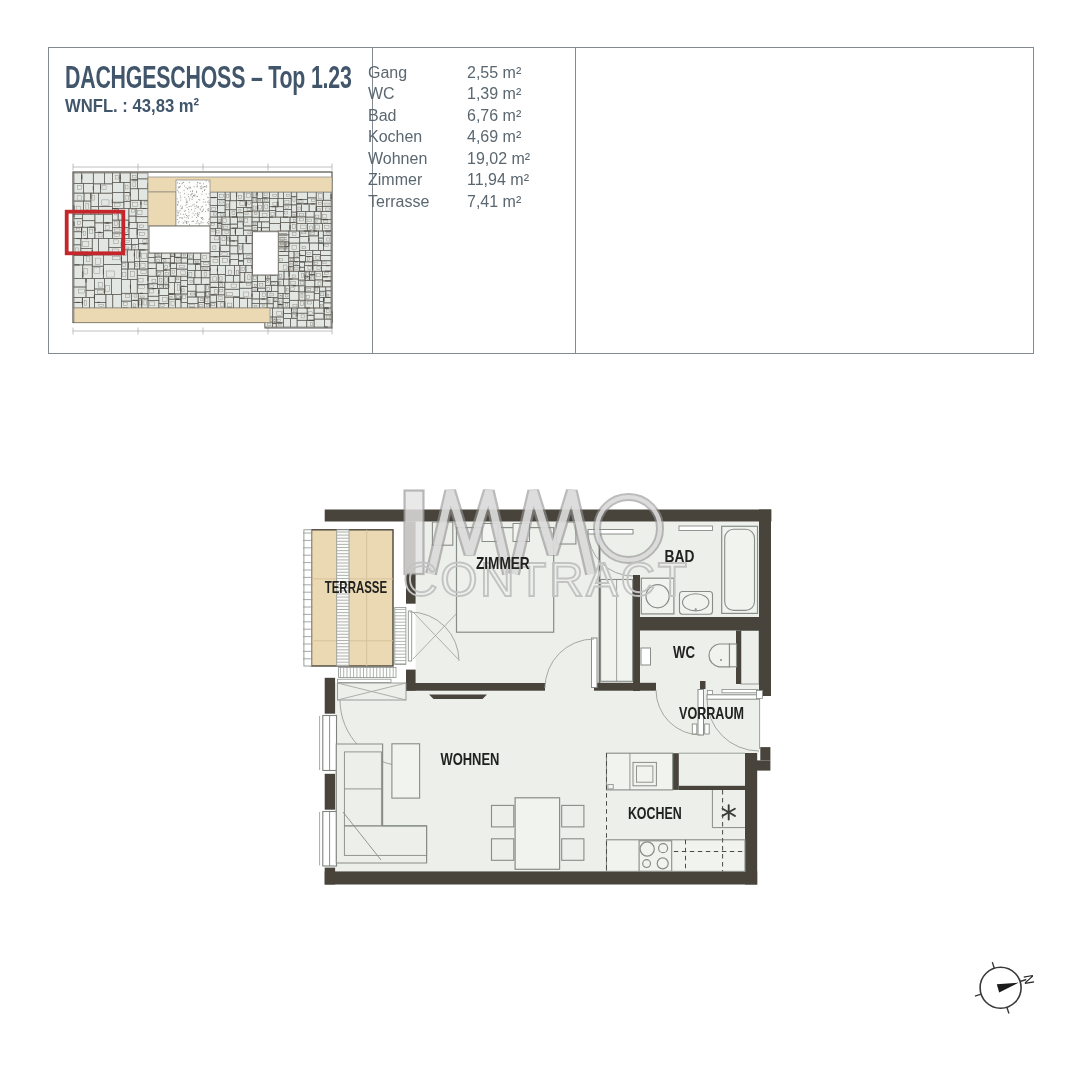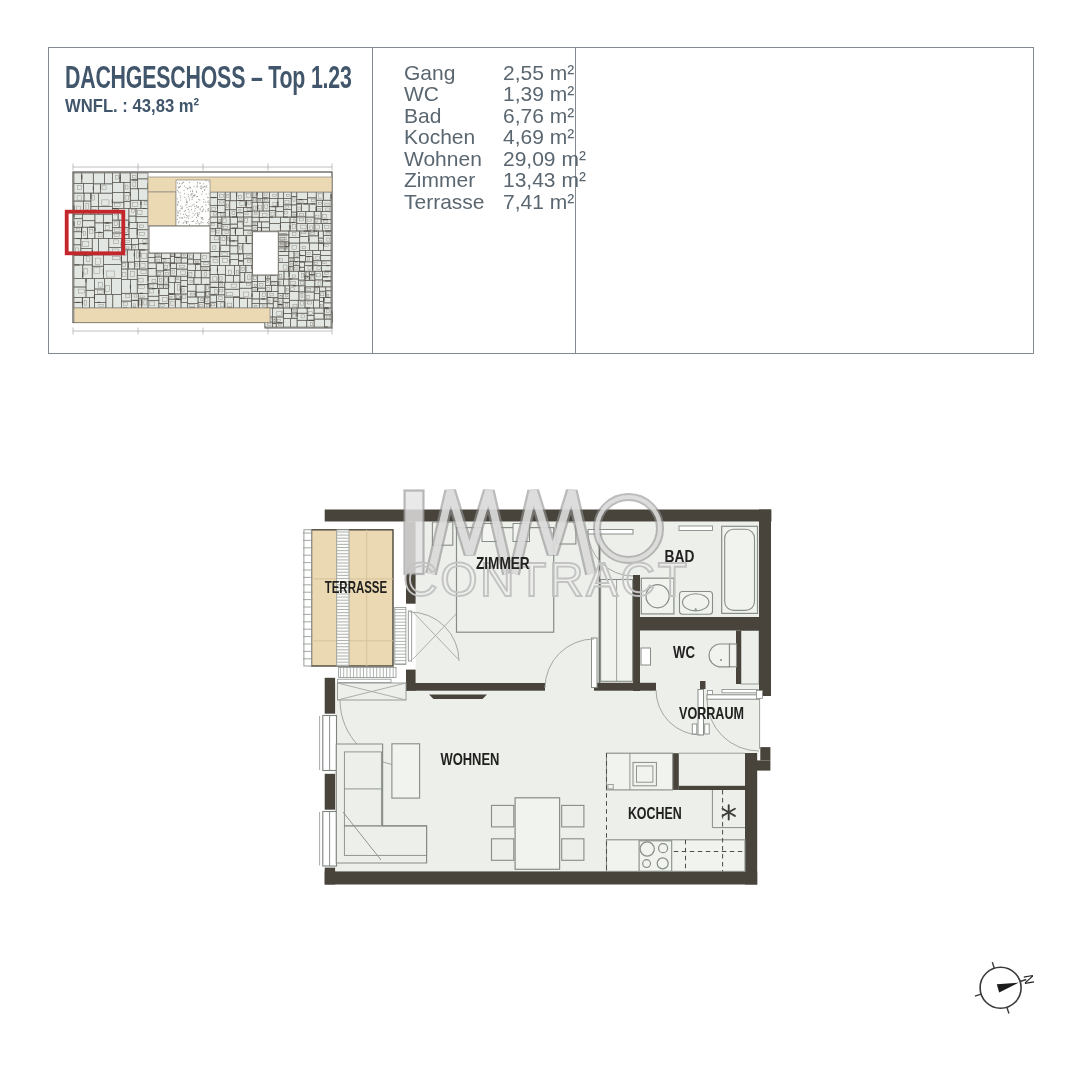--- a/index.html
+++ b/index.html
@@ -14,27 +14,27 @@
 <div class="abs" style="left:47.5px; top:47px; width:986px; height:307px; border:1px solid #848a92;"></div>
 
 <div class="abs" style="left:372px; top:47px; width:1px; height:307px; background:#848a92;"></div>
 
 <div class="abs" style="left:574.5px; top:47px; width:1px; height:307px; background:#848a92;"></div>
 
 <div class="abs" style="left:65px; top:60px; font-size:30.5px; font-weight:bold; color:#41566b; transform:scaleX(0.70); transform-origin:left top; white-space:nowrap; letter-spacing:-0.3px;">DACHGESCHOSS – Top 1.23</div>
 
 <div class="abs" style="left:65px; top:95px; font-size:18.5px; font-weight:bold; color:#41566b; transform:scaleX(0.90); transform-origin:left top; white-space:nowrap;">WNFL. : 43,83 m²</div>
 
-<div class="abs" style="left:404px; top:62px; font-size:21px; color:#5b6770; line-height:21.45px;">
+<div class="abs" style="left:368px; top:62px; font-size:16px; color:#5b6770; line-height:21.45px;">
 <div><span style="display:inline-block; width:99px;">Gang</span><span>2,55 m²</span></div>
 <div><span style="display:inline-block; width:99px;">WC</span><span>1,39 m²</span></div>
 <div><span style="display:inline-block; width:99px;">Bad</span><span>6,76 m²</span></div>
 <div><span style="display:inline-block; width:99px;">Kochen</span><span>4,69 m²</span></div>
-<div><span style="display:inline-block; width:99px;">Wohnen</span><span>29,09 m²</span></div>
-<div><span style="display:inline-block; width:99px;">Zimmer</span><span>13,43 m²</span></div>
+<div><span style="display:inline-block; width:99px;">Wohnen</span><span>19,02 m²</span></div>
+<div><span style="display:inline-block; width:99px;">Zimmer</span><span>11,94 m²</span></div>
 <div><span style="display:inline-block; width:99px;">Terrasse</span><span>7,41 m²</span></div>
 </div>
 <svg class="abs" style="left:0; top:0;" width="1080" height="1080" viewBox="0 0 1080 1080">
 
 <line x1="73" y1="167" x2="332" y2="167" stroke="#b0b0b0" stroke-width="0.8"></line>
 <line x1="73" y1="163.5" x2="73" y2="170.5" stroke="#b0b0b0" stroke-width="0.8"></line>
 <line x1="138" y1="163.5" x2="138" y2="170.5" stroke="#b0b0b0" stroke-width="0.8"></line>
 <line x1="203" y1="163.5" x2="203" y2="170.5" stroke="#b0b0b0" stroke-width="0.8"></line>
 <line x1="268" y1="163.5" x2="268" y2="170.5" stroke="#b0b0b0" stroke-width="0.8"></line>
 <line x1="332" y1="163.5" x2="332" y2="170.5" stroke="#b0b0b0" stroke-width="0.8"></line>

